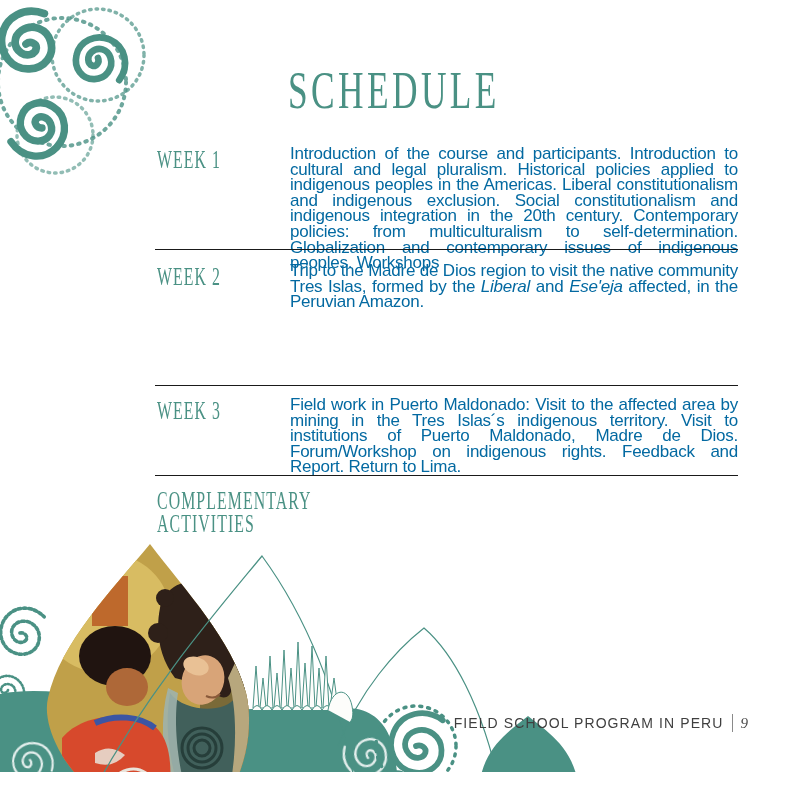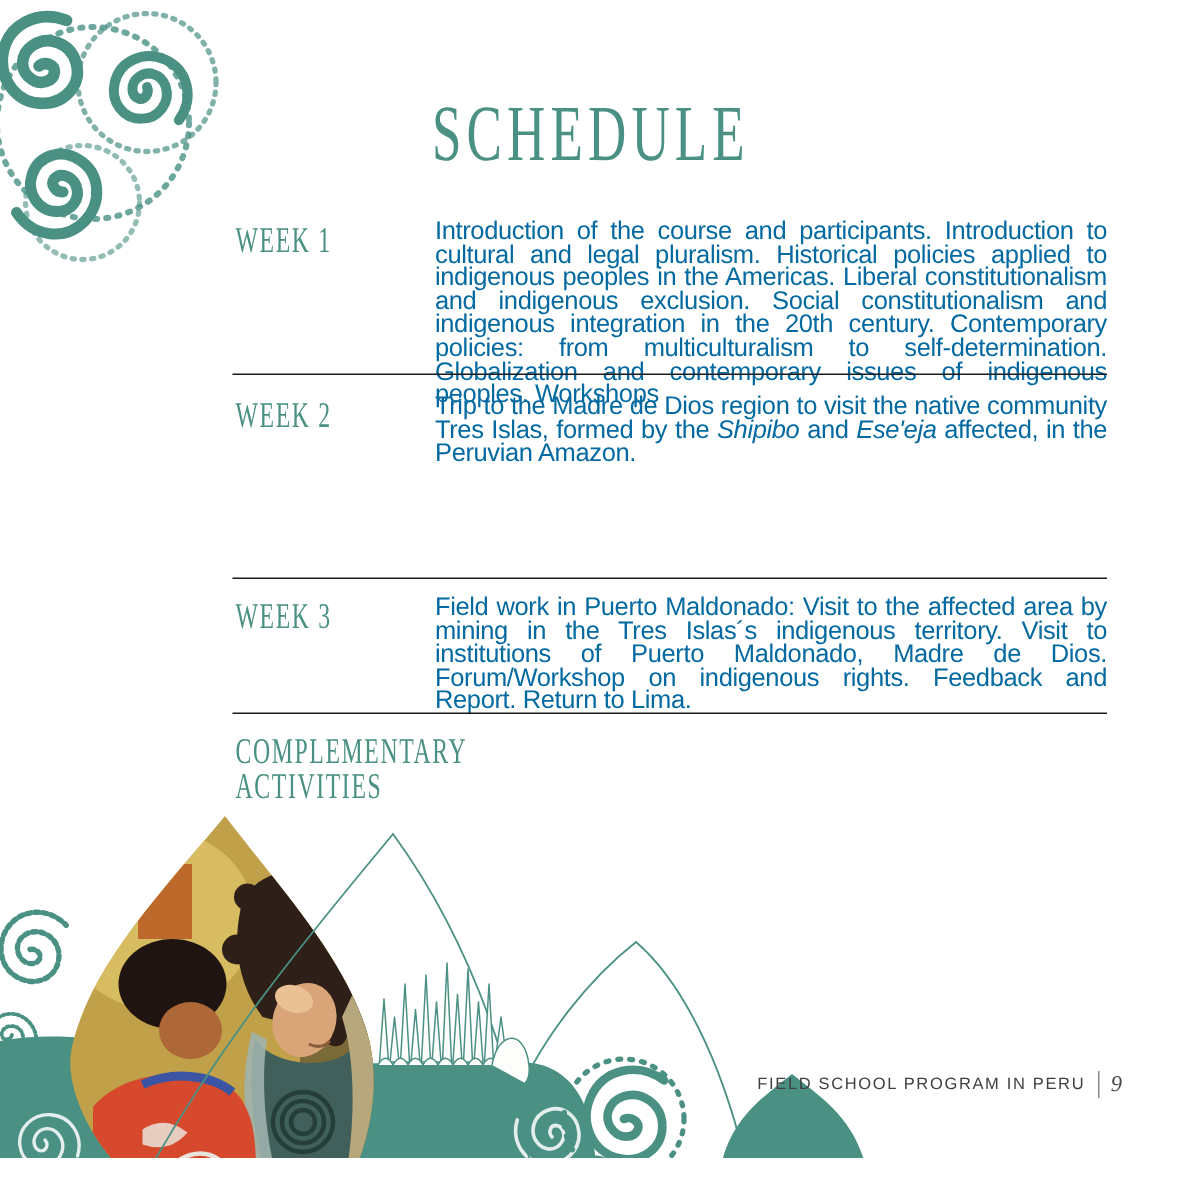--- a/index.html
+++ b/index.html
@@ -12,21 +12,21 @@
          font-size:22px;line-height:0.95;color:#4A9184;letter-spacing:1.5px;
          transform:scale(0.72,1.1);transform-origin:left top;}
   .sec-text{position:absolute;left:290px;width:448px;font-size:17px;line-height:15.6px;
          letter-spacing:-0.25px;color:#0369a1;text-align:justify;}
   .sec-text p{margin:0;}
   .it{font-style:italic;}
   .divider{position:absolute;left:155px;width:583px;height:0;border-top:1px solid #1A1A1A;}
   .deco-topleft{position:absolute;left:0;top:0;}
   .deco-bottom{position:absolute;left:0;top:538px;}
   .footer{position:absolute;top:714px;right:40px;display:flex;align-items:center;gap:8px;z-index:3;}
-  .footer-name{font-size:11px;letter-spacing:1.1px;color:#3F3F3F;white-space:nowrap;}
+  .footer-name{font-size:14px;letter-spacing:1.1px;color:#3F3F3F;white-space:nowrap;}
   .footer-sep{width:1px;height:18px;background:#8A8A8A;}
   .footer-page{font-family:"Liberation Serif",serif;font-style:italic;font-size:15px;color:#4A4A4A;}
 </style>
 </head>
 <body>
 
 <div class="page">
 
   <svg class="deco-topleft" width="150" height="180" viewBox="0 0 150 180">
     <defs>
@@ -45,21 +45,21 @@
   <h1 class="title">SCHEDULE</h1>
 
   <div class="sec-label" style="top:149px">WEEK 1</div>
   <div class="sec-text" style="top:146px">
     <p><span>Introduction of the course and participants. Introduction to cultural and legal pluralism. Historical policies applied to indigenous peoples in the Americas. Liberal constitutionalism and indigenous exclusion. Social constitutionalism and indigenous integration in the 20th century. Contemporary policies: from multiculturalism to self-determination. Globalization and contemporary issues of indigenous peoples. Workshops</span></p>
   </div>
   <div class="divider" style="top:249px"></div>
 
   <div class="sec-label" style="top:266px">WEEK 2</div>
   <div class="sec-text" style="top:263px">
-    <p><span>Trip to the Madre de Dios region to visit the native community Tres Islas, formed by the </span><span class="it">Shipibo</span><span> and </span><span class="it">Ese'eja</span><span> affected, in the Peruvian Amazon.</span></p>
+    <p><span>Trip to the Madre de Dios region to visit the native community Tres Islas, formed by the </span><span class="it">Liberal</span><span> and </span><span class="it">Ese'eja</span><span> affected, in the Peruvian Amazon.</span></p>
   </div>
   <div class="divider" style="top:385px"></div>
 
   <div class="sec-label" style="top:400px">WEEK 3</div>
   <div class="sec-text" style="top:397px">
     <p><span>Field work in Puerto Maldonado: Visit to the affected area by mining in the Tres Islas´s indigenous territory. Visit to institutions of Puerto Maldonado, Madre de Dios. Forum/Workshop on indigenous rights. Feedback and Report. Return to Lima.</span></p>
   </div>
   <div class="divider" style="top:475px"></div>
 
   <div class="sec-label" style="top:490px">COMPLEMENTARY ACTIVITIES</div>

